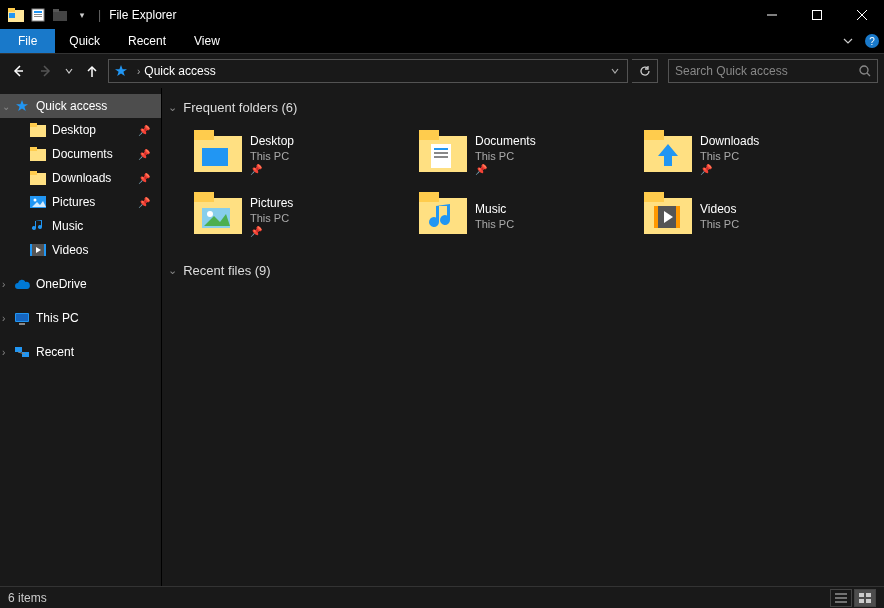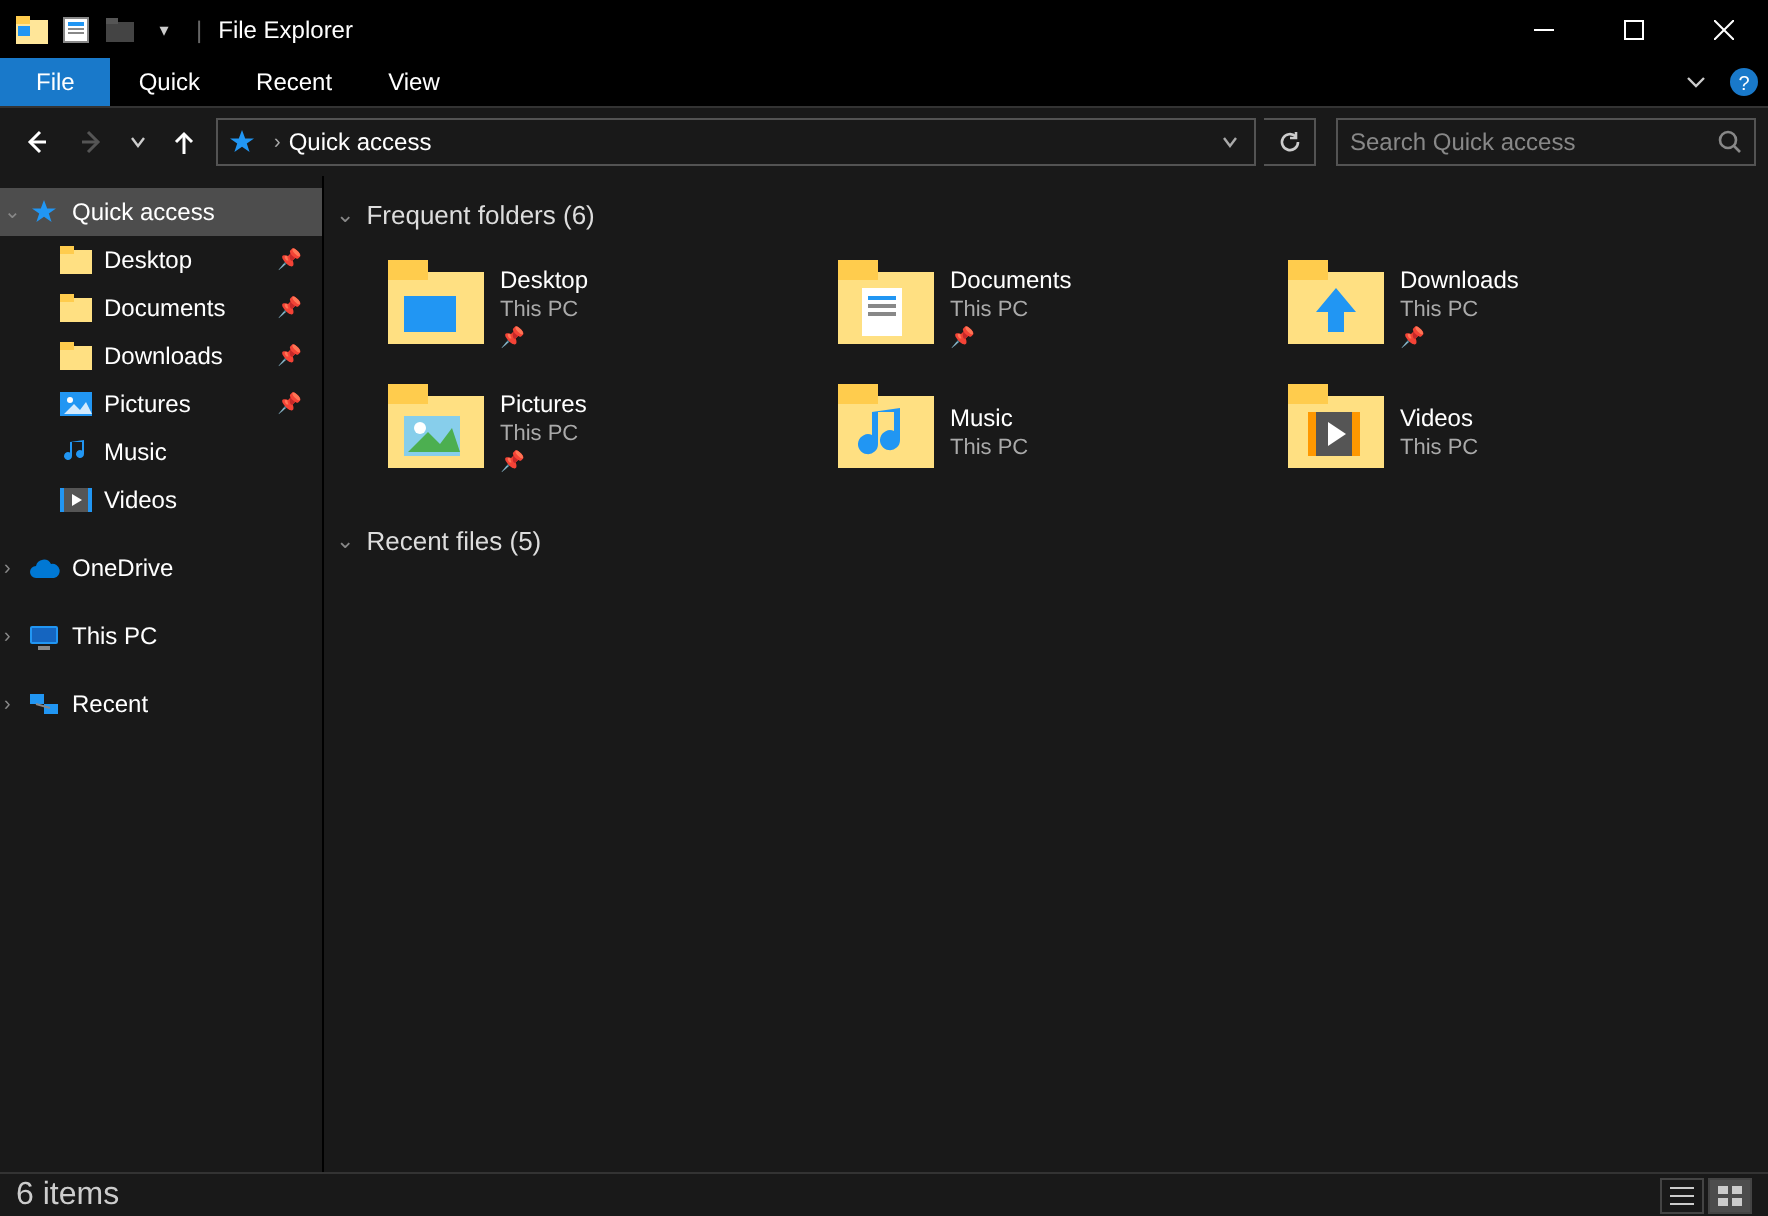--- a/index.html
+++ b/index.html
@@ -60,21 +60,21 @@
   .folder-grid{ display:flex; flex-wrap:wrap; padding-left:24px; gap:0;}
   .folder-item{ width:225px; height:62px; display:flex; align-items:center; gap:8px; padding:4px;}
   .folder-thumb{ width:48px; height:48px; position:relative; flex-shrink:0;}
   .folder-meta{ display:flex; flex-direction:column; gap:2px;}
   .folder-name{ color:#fff; font-size:12px;}
   .folder-loc{ color:#aaa; font-size:11px;}
   .folder-pin{ color:#888; font-size:10px;}
   .empty-msg{ text-align:center; color:#ccc; font-size:12px; margin-top:28px;}
 
   
-  .statusbar{ height:22px; background:#191919; border-top:1px solid #333; display:flex; align-items:center; padding:0 8px; font-size:16px; color:#ccc;}
+  .statusbar{ height:22px; background:#191919; border-top:1px solid #333; display:flex; align-items:center; padding:0 8px; font-size:12px; color:#ccc;}
   .status-spacer{flex:1;}
   .view-toggle{width:22px;height:18px;display:flex;align-items:center;justify-content:center;border:1px solid #444;margin-left:2px;}
   .view-toggle.active{background:#4d4d4d;}
 
   
   svg{display:block;}
 </style>
 </head>
 <body>
 
@@ -413,21 +413,21 @@
         <div class="folder-meta">
           <span class="folder-name">Videos</span>
           <span class="folder-loc">This PC</span>
         </div>
       </div>
 
     </div>
 
     <div class="group-header" style="margin-top:16px;">
       <span class="group-caret">⌄</span>
-      <span>Recent files (5)</span>
+      <span>Recent files (9)</span>
     </div>
   </div>
 </div>
 
 <div class="statusbar">
   <span>6 items</span>
   <div class="status-spacer"></div>
   <div class="view-toggle">
       <svg width="12" height="10" viewBox="0 0 12 10">
         <line x1="0" y1="1" x2="12" y2="1" stroke="#ccc"></line>

